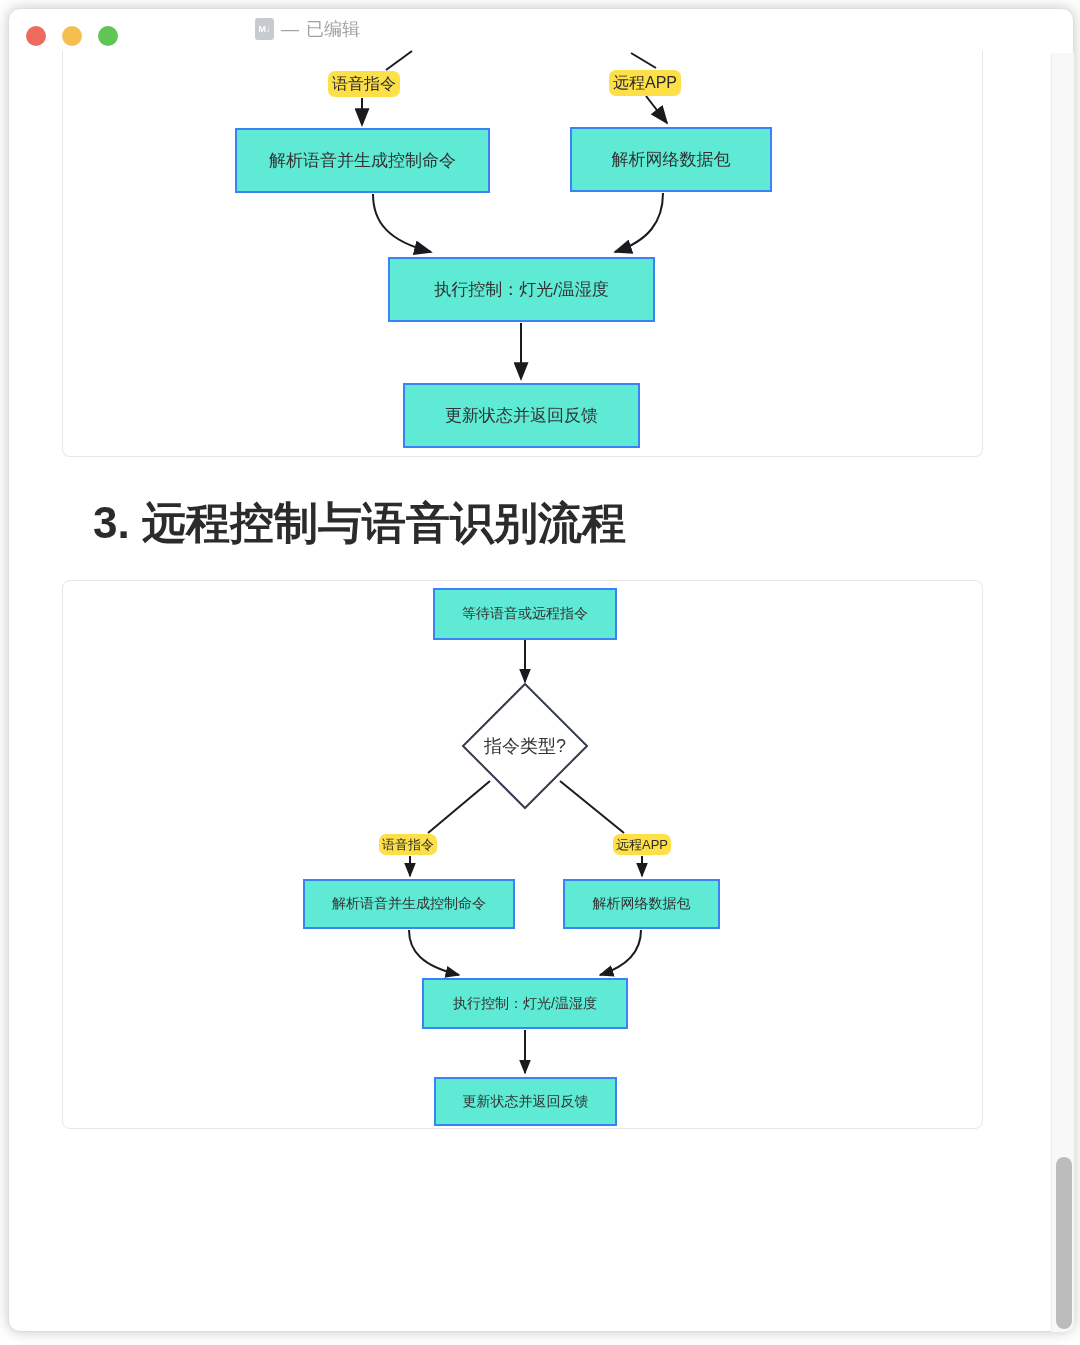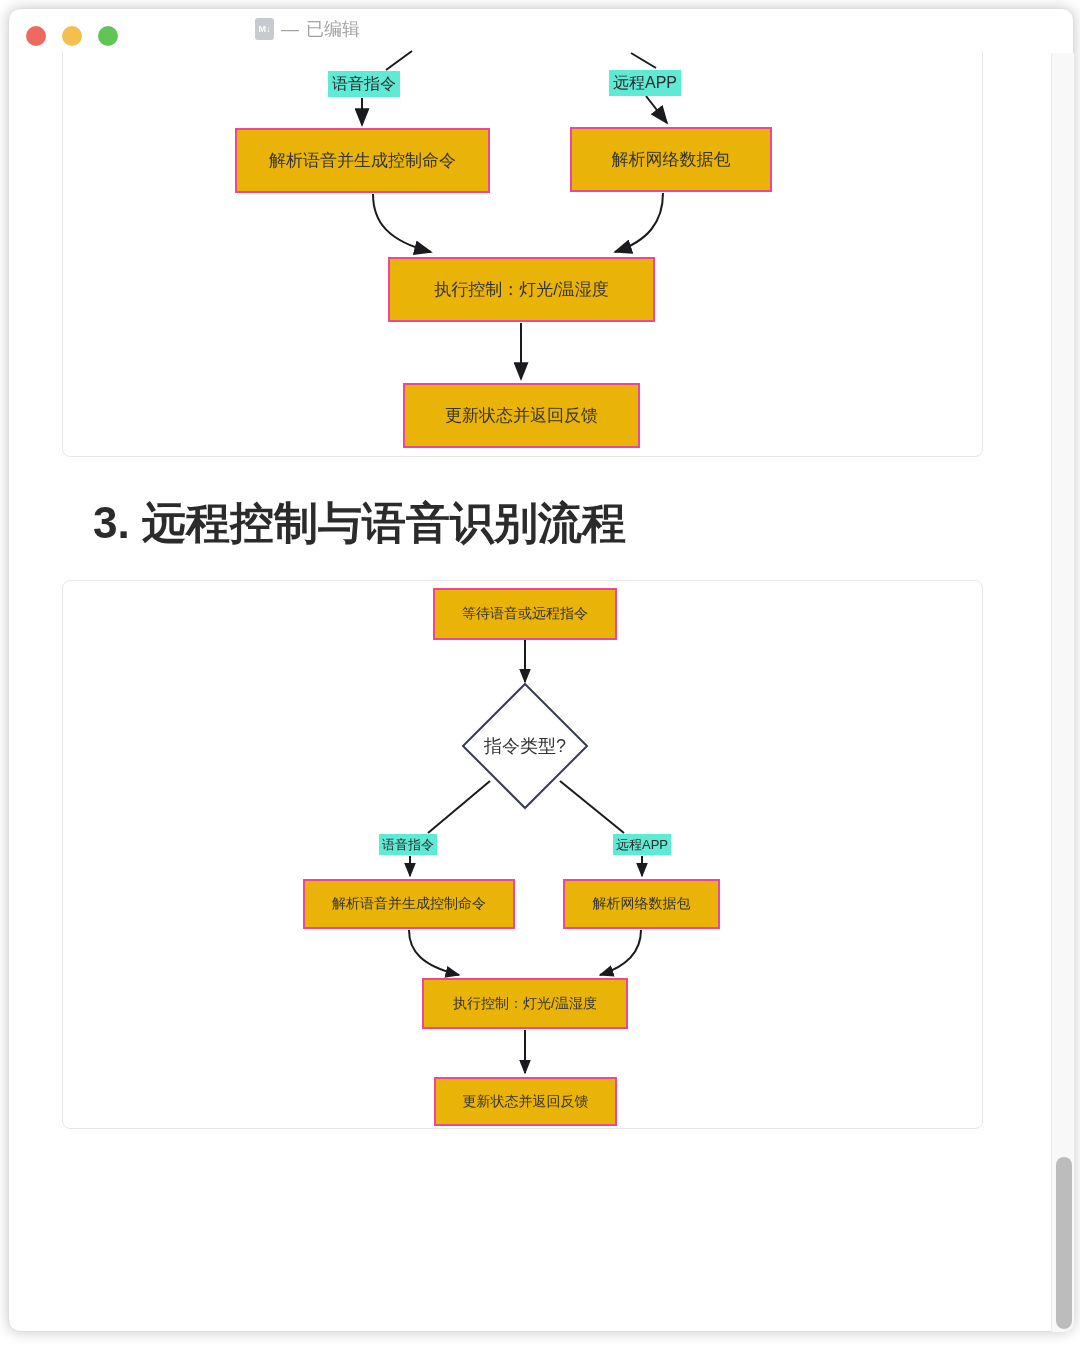--- a/index.html
+++ b/index.html
@@ -11,24 +11,24 @@
   .t-red { left:18px; } .t-yellow { left:54px; } .t-green { left:90px; }
   .titlegroup { position:absolute; left:255px; top:17px; height:24px; display:flex; align-items:center; gap:7px; z-index:5; }
   .mdicon { width:19px; height:22px; background:#c7cacf; border-radius:3px; color:#ffffff; font-size:9px; font-weight:bold;
             display:flex; align-items:center; justify-content:center; }
   .wtitle { font-size:18px; font-weight:700; color:#3c3c3c; white-space:nowrap; }
   .wdash { font-size:18px; color:#a2a2a2; } .wedited { font-size:18px; color:#a2a2a2; white-space:nowrap; }
   .dgcontainer { position:absolute; background:#ffffff; border:1px solid #e7e7e7; z-index:1; }
   .c1 { left:62px; top:51px; width:921px; height:406px; border-top:none; border-radius:0 0 8px 8px; }
   .c2 { left:62px; top:580px; width:921px; height:549px; border-radius:8px; }
   .edges { position:absolute; left:0; top:0; width:1080px; height:1345px; z-index:2; pointer-events:none; }
-  .node { position:absolute; background:#eab308; border:2px solid #ec4899; color:#333333;
+  .node { position:absolute; background:#5eead4; border:2px solid #3b82f6; color:#333333;
           display:flex; align-items:center; justify-content:center; z-index:3; white-space:nowrap; }
   .f1 { font-size:17px; } .f2 { font-size:14px; }
-  .elabel { position:absolute; background:#5eead4; color:#2b2b2b; z-index:3; display:flex; align-items:center; justify-content:center; white-space:nowrap; }
+  .elabel { position:absolute; background:#fde047; color:#2b2b2b; z-index:3; display:flex; align-items:center; justify-content:center; white-space:nowrap;border-radius:7px; }
   .el1 { font-size:16px; padding:2px 4px; } .el2 { font-size:13px; padding:2px 3px; }
   .dlabel { position:absolute; z-index:3; display:flex; align-items:center; justify-content:center;
             font-size:18px; color:#333333; white-space:nowrap; background:transparent; }
   .heading { position:absolute; left:62px; top:494px; font-size:44px; font-weight:700; color:#2b2b2b; z-index:3; white-space:nowrap;margin-left:31px; }
   .sb-track { position:absolute; left:1051px; top:53px; width:23px; height:1279px; background:#f8f8f8;
               border-left:1px solid #ececec; border-radius:0 0 10px 0; z-index:4; }
   .sb-thumb { position:absolute; left:4px; top:1104px; width:16px; height:172px; background:#bcbcbc; border-radius:8px; }
 </style>
 </head>
 <body>

